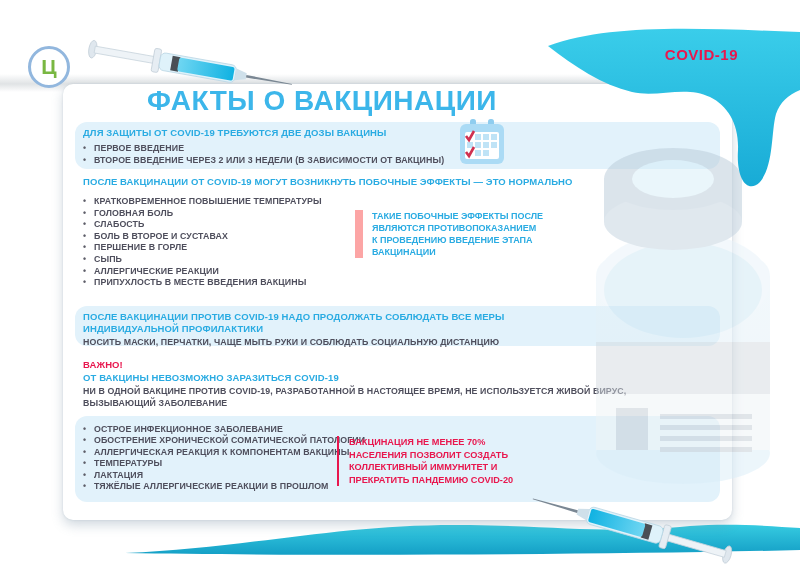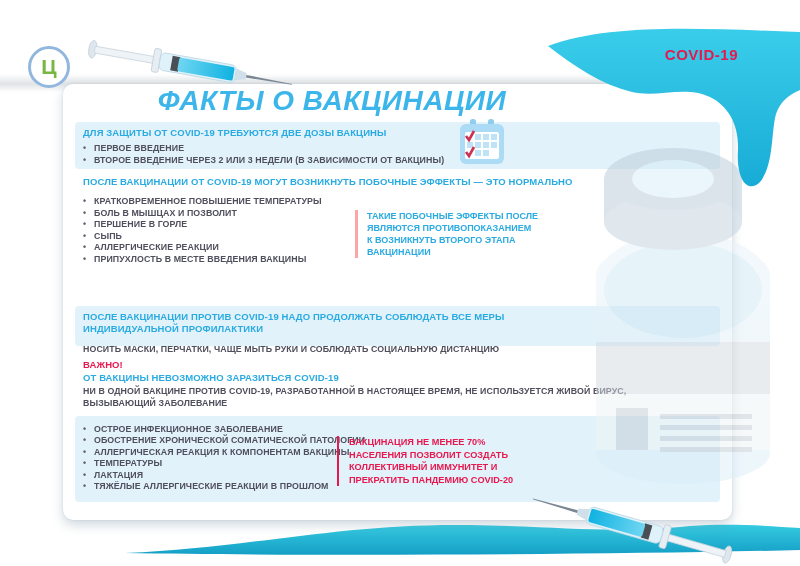--- a/index.html
+++ b/index.html
@@ -13,34 +13,34 @@
   .wave-bottom{position:absolute;left:0;bottom:0;width:800px;height:46px;z-index:2;pointer-events:none;}
   .covid-badge{position:absolute;right:62px;top:46px;z-index:9;color:#e8174e;font-weight:700;
                font-size:15px;letter-spacing:.5px;}
   
   .logo{position:absolute;left:28px;top:46px;width:36px;height:36px;border:3px solid #92b7de;
         border-radius:50%;z-index:7;display:flex;align-items:center;justify-content:center;background:#fff;}
   .logo span{color:#79b742;font-weight:700;font-size:21px;line-height:1;transform:translateY(-1px);}
   
   .card{position:absolute;left:63px;top:84px;width:669px;height:436px;background:#fff;z-index:3;
         border-radius:10px;box-shadow:0 5px 12px rgba(110,135,155,.32),0 0 2px rgba(140,160,175,.3);}
-  .title{position:absolute;left:34px;top:0px;width:470px;text-align:center;color:#3cb6ea;
-         font-weight:700;font-size:28px;line-height:34px;letter-spacing:.5px;font-style:italic;}
-  .band{position:absolute;left:12px;width:645px;background:#e2f2fb;border-radius:4px;
+  .title{position:absolute;left:24px;top:0px;width:470px;text-align:center;color:#3cb6ea;
+         font-weight:700;font-size:28px;line-height:34px;letter-spacing:.5px;}
+  .band{position:absolute;left:12px;width:645px;background:#e2f2fb;border-radius:12px;
         padding:5px 8px;box-sizing:border-box;}
   .plain{position:absolute;left:12px;width:645px;padding:2px 8px;box-sizing:border-box;}
   .hdr{color:#29abe2;font-weight:700;font-size:9.5px;line-height:12px;letter-spacing:.1px;}
   .txt{color:#4e4e5c;font-weight:600;font-size:8.8px;line-height:11.5px;letter-spacing:.1px;}
   ul.blist{list-style:none;margin:0;padding:0;}
   ul.blist li{color:#4e4e5c;font-weight:600;font-size:8.8px;letter-spacing:.1px;}
   ul.blist li::before{content:"•";display:inline-block;width:11px;color:#5d5d68;}
   .lh12 li{line-height:12px;}
   .lh116 li{line-height:11.6px;}
   .lh114 li{line-height:11.4px;}
-  .callout-blue{position:absolute;left:280px;top:36px;width:178px;border-left:3px solid #fca5a5;
+  .callout-blue{position:absolute;left:280px;top:36px;width:178px;border-left:8px solid #fca5a5;
                 padding-left:9px;color:#29abe2;font-weight:700;font-size:9px;line-height:12px;}
   .callout-red{position:absolute;left:262px;top:20px;width:205px;border-left:2px solid #e8174e;
                padding-left:10px;color:#e8174e;font-weight:700;font-size:9.2px;line-height:12.5px;}
   .cal-icon{position:absolute;left:380px;top:-4px;width:52px;height:50px;}
   
   .syr{position:absolute;z-index:9;pointer-events:none;}
   .syr-top{left:86px;top:28px;width:212px;height:40px;transform:rotate(10deg);transform-origin:left center;}
   .syr-bottom{left:530px;top:478px;width:212px;height:40px;transform:rotate(16deg);transform-origin:left center;}
   .syr-bottom svg{transform:scaleX(-1);transform-origin:center;}
   
@@ -124,40 +124,42 @@
           <polyline points="11,18 14,22 19,13"></polyline>
           <polyline points="11,34 14,38 19,29"></polyline>
         </g>
       </svg>
     </div>
 
     <div class="plain" style="top:90px;">
       <div class="hdr">ПОСЛЕ ВАКЦИНАЦИИ ОТ COVID-19 МОГУТ ВОЗНИКНУТЬ ПОБОЧНЫЕ ЭФФЕКТЫ — ЭТО НОРМАЛЬНО</div>
       <ul class="blist lh116" style="margin-top:8px;">
         <li>КРАТКОВРЕМЕННОЕ ПОВЫШЕНИЕ ТЕМПЕРАТУРЫ</li>
-        <li>БОЛЬ В МЫШЦАХ И ПОЗВОЛИТ</li>
+        <li>ГОЛОВНАЯ БОЛЬ</li>
+        <li>СЛАБОСТЬ</li>
+        <li>БОЛЬ В ВТОРОЕ И СУСТАВАХ</li>
         <li>ПЕРШЕНИЕ В ГОРЛЕ</li>
         <li>СЫПЬ</li>
         <li>АЛЛЕРГИЧЕСКИЕ РЕАКЦИИ</li>
         <li>ПРИПУХЛОСТЬ В МЕСТЕ ВВЕДЕНИЯ ВАКЦИНЫ</li>
       </ul>
       <div class="callout-blue">
         <div>ТАКИЕ ПОБОЧНЫЕ ЭФФЕКТЫ ПОСЛЕ</div>
         <div>ЯВЛЯЮТСЯ ПРОТИВОПОКАЗАНИЕМ</div>
-        <div>К ВОЗНИКНУТЬ ВТОРОГО ЭТАПА</div>
+        <div>К ПРОВЕДЕНИЮ ВВЕДЕНИЕ ЭТАПА</div>
         <div>ВАКЦИНАЦИИ</div>
       </div>
     </div>
 
     <div class="band" style="top:222px;height:40px;">
       <div class="hdr">
         <div>ПОСЛЕ ВАКЦИНАЦИИ ПРОТИВ COVID-19 НАДО ПРОДОЛЖАТЬ СОБЛЮДАТЬ ВСЕ МЕРЫ</div>
         <div>ИНДИВИДУАЛЬНОЙ ПРОФИЛАКТИКИ</div>
       </div>
-      <div class="txt" style="margin-top:9px;">НОСИТЬ МАСКИ, ПЕРЧАТКИ, ЧАЩЕ МЫТЬ РУКИ И СОБЛЮДАТЬ СОЦИАЛЬНУЮ ДИСТАНЦИЮ</div>
+      <div class="txt" style="margin-top:2px;">НОСИТЬ МАСКИ, ПЕРЧАТКИ, ЧАЩЕ МЫТЬ РУКИ И СОБЛЮДАТЬ СОЦИАЛЬНУЮ ДИСТАНЦИЮ</div>
     </div>
 
     <div class="plain" style="top:273px;">
       <div class="hdr" style="color:#e8174e;">ВАЖНО!</div>
       <div class="hdr" style="margin-top:1px;">ОТ ВАКЦИНЫ НЕВОЗМОЖНО ЗАРАЗИТЬСЯ COVID-19</div>
       <div class="txt" style="margin-top:2px;">НИ В ОДНОЙ ВАКЦИНЕ ПРОТИВ COVID-19, РАЗРАБОТАННОЙ В НАСТОЯЩЕЕ ВРЕМЯ, НЕ ИСПОЛЬЗУЕТСЯ ЖИВОЙ ВИРУС,</div>
       <div class="txt">ВЫЗЫВАЮЩИЙ ЗАБОЛЕВАНИЕ</div>
     </div>
 
     <div class="band" style="top:332px;height:86px;">

